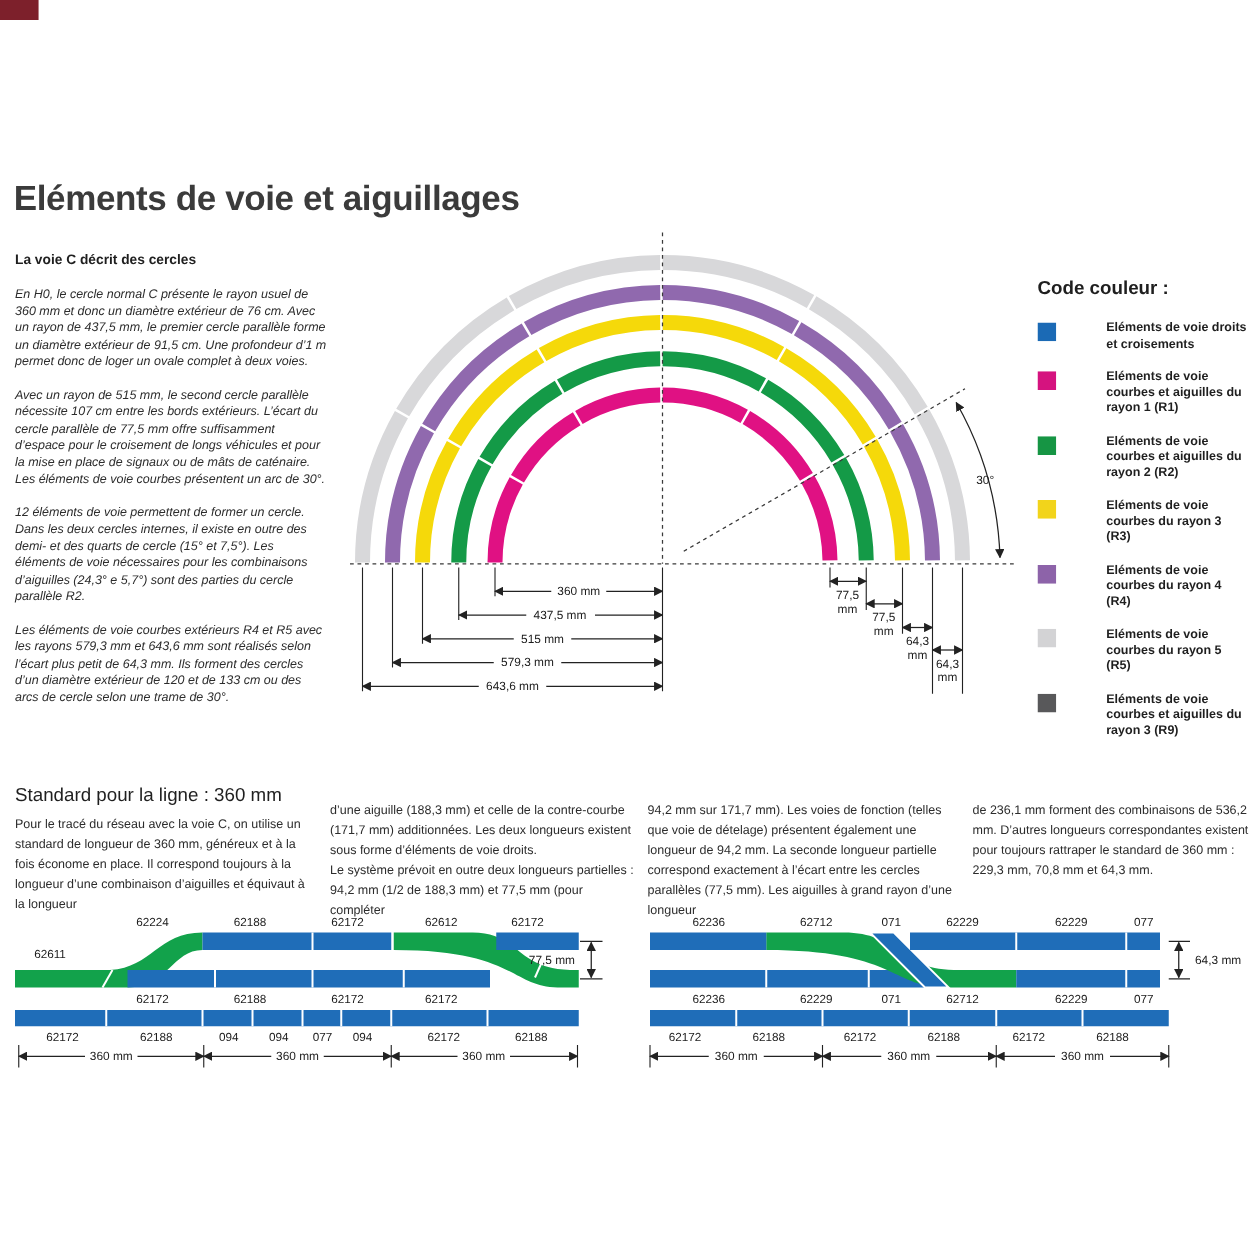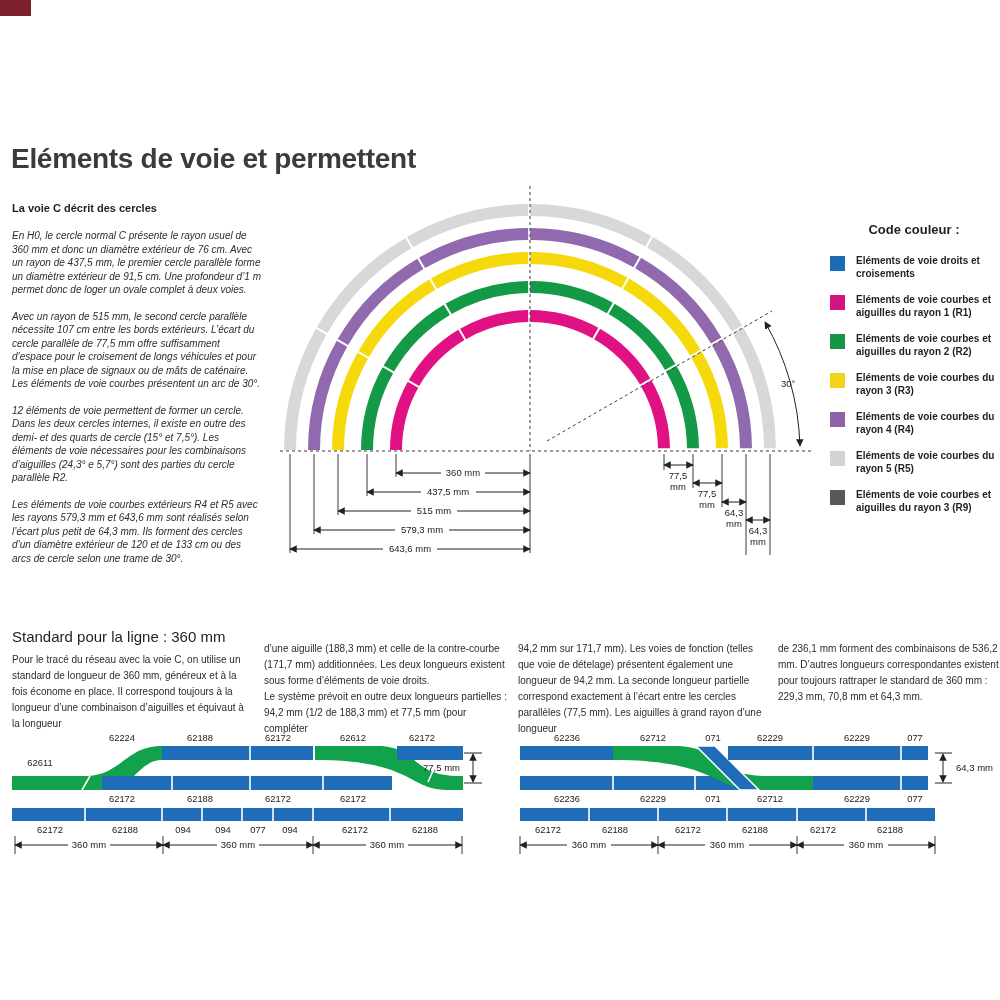--- a/index.html
+++ b/index.html
@@ -4,24 +4,24 @@
 <style>
   html,body{margin:0;padding:0;}
   body{width:1000px;height:1000px;background:#ffffff;position:relative;overflow:hidden;
        font-family:"Liberation Sans","DejaVu Sans",sans-serif;color:#2c2c2c;}
   .abs{position:absolute;}
   #title{left:11px;top:143px;font-size:28px;font-weight:600;color:#3b3b3b;letter-spacing:-0.3px;}
   #intro{left:12px;top:202px;width:250px;}
   #intro h3{font-size:11px;margin:0 0 15px 0;color:#1f1f1f;}
   #intro p{font-size:10px;line-height:13.5px;margin:0 0 13px 0;font-style:italic;}
   #legend{left:830px;top:222px;width:168px;}
-  #legend h3{font-size:13px;margin:0 0 18px 0;color:#1f1f1f;text-align:center;}
+  #legend h3{font-size:15px;margin:0 0 18px 0;color:#1f1f1f;}
   .legend-item{display:flex;margin-bottom:14px;}
   .legend-item svg{flex:0 0 15px;margin-right:11px;margin-top:1px;}
-  .legend-item .lab{font-size:10px;font-weight:bold;line-height:12.5px;color:#1f1f1f;}
+  .legend-item .lab{font-size:10px;font-weight:bold;line-height:12.5px;color:#1f1f1f;margin-left:29px;}
   #std-head{left:12px;top:628px;font-size:15px;font-weight:normal;color:#1f1f1f;}
   .stdcol{width:246px;font-size:10px;line-height:16px;}
   .stdcol p{margin:0;}
   #col1{left:12px;top:652px;width:242px;}
   #col2{left:264px;top:641px;}
   #col3{left:518px;top:641px;}
   #col4{left:778px;top:641px;width:224px;}
   svg text{font-family:"Liberation Sans","DejaVu Sans",sans-serif;}
   .tb{fill:#1f6db8;}
   .tg{fill:#12a24b;}
@@ -32,21 +32,21 @@
   .lbl{font-size:9.4px;fill:#1b1b1b;}
   .dimlbl{font-size:9.5px;fill:#1b1b1b;}
 </style>
 </head>
 <body>
 
 <svg class="abs" style="left:0;top:0" width="31" height="16">
   <rect width="31" height="16" fill="#7d202b"></rect>
 </svg>
 
-<div class="abs" id="title">Eléments de voie et permettent</div>
+<div class="abs" id="title">Eléments de voie et aiguillages</div>
 
 <div class="abs" id="intro">
   <h3>La voie C décrit des cercles</h3>
   <p>En H0, le cercle normal C présente le rayon usuel de 360 mm et donc un diamètre extérieur de 76 cm. Avec un rayon de 437,5 mm, le premier cercle parallèle forme un diamètre extérieur de 91,5 cm. Une profondeur d’1 m permet donc de loger un ovale complet à deux voies.</p>
   <p>Avec un rayon de 515 mm, le second cercle parallèle nécessite 107 cm entre les bords extérieurs. L’écart du cercle parallèle de 77,5 mm offre suffisamment d’espace pour le croisement de longs véhicules et pour la mise en place de signaux ou de mâts de caténaire. Les éléments de voie courbes présentent un arc de 30°.</p>
   <p>12 éléments de voie permettent de former un cercle. Dans les deux cercles internes, il existe en outre des demi- et des quarts de cercle (15° et 7,5°). Les éléments de voie nécessaires pour les combinaisons d’aiguilles (24,3° e 5,7°) sont des parties du cercle parallèle R2.</p>
   <p>Les éléments de voie courbes extérieurs R4 et R5 avec les rayons 579,3 mm et 643,6 mm sont réalisés selon l’écart plus petit de 64,3 mm. Ils forment des cercles d’un diamètre extérieur de 120 et de 133 cm ou des arcs de cercle selon une trame de 30°.</p>
 </div>
 
 <svg class="abs" style="left:260px;top:180px" width="570" height="400" viewBox="0 0 570 400">

